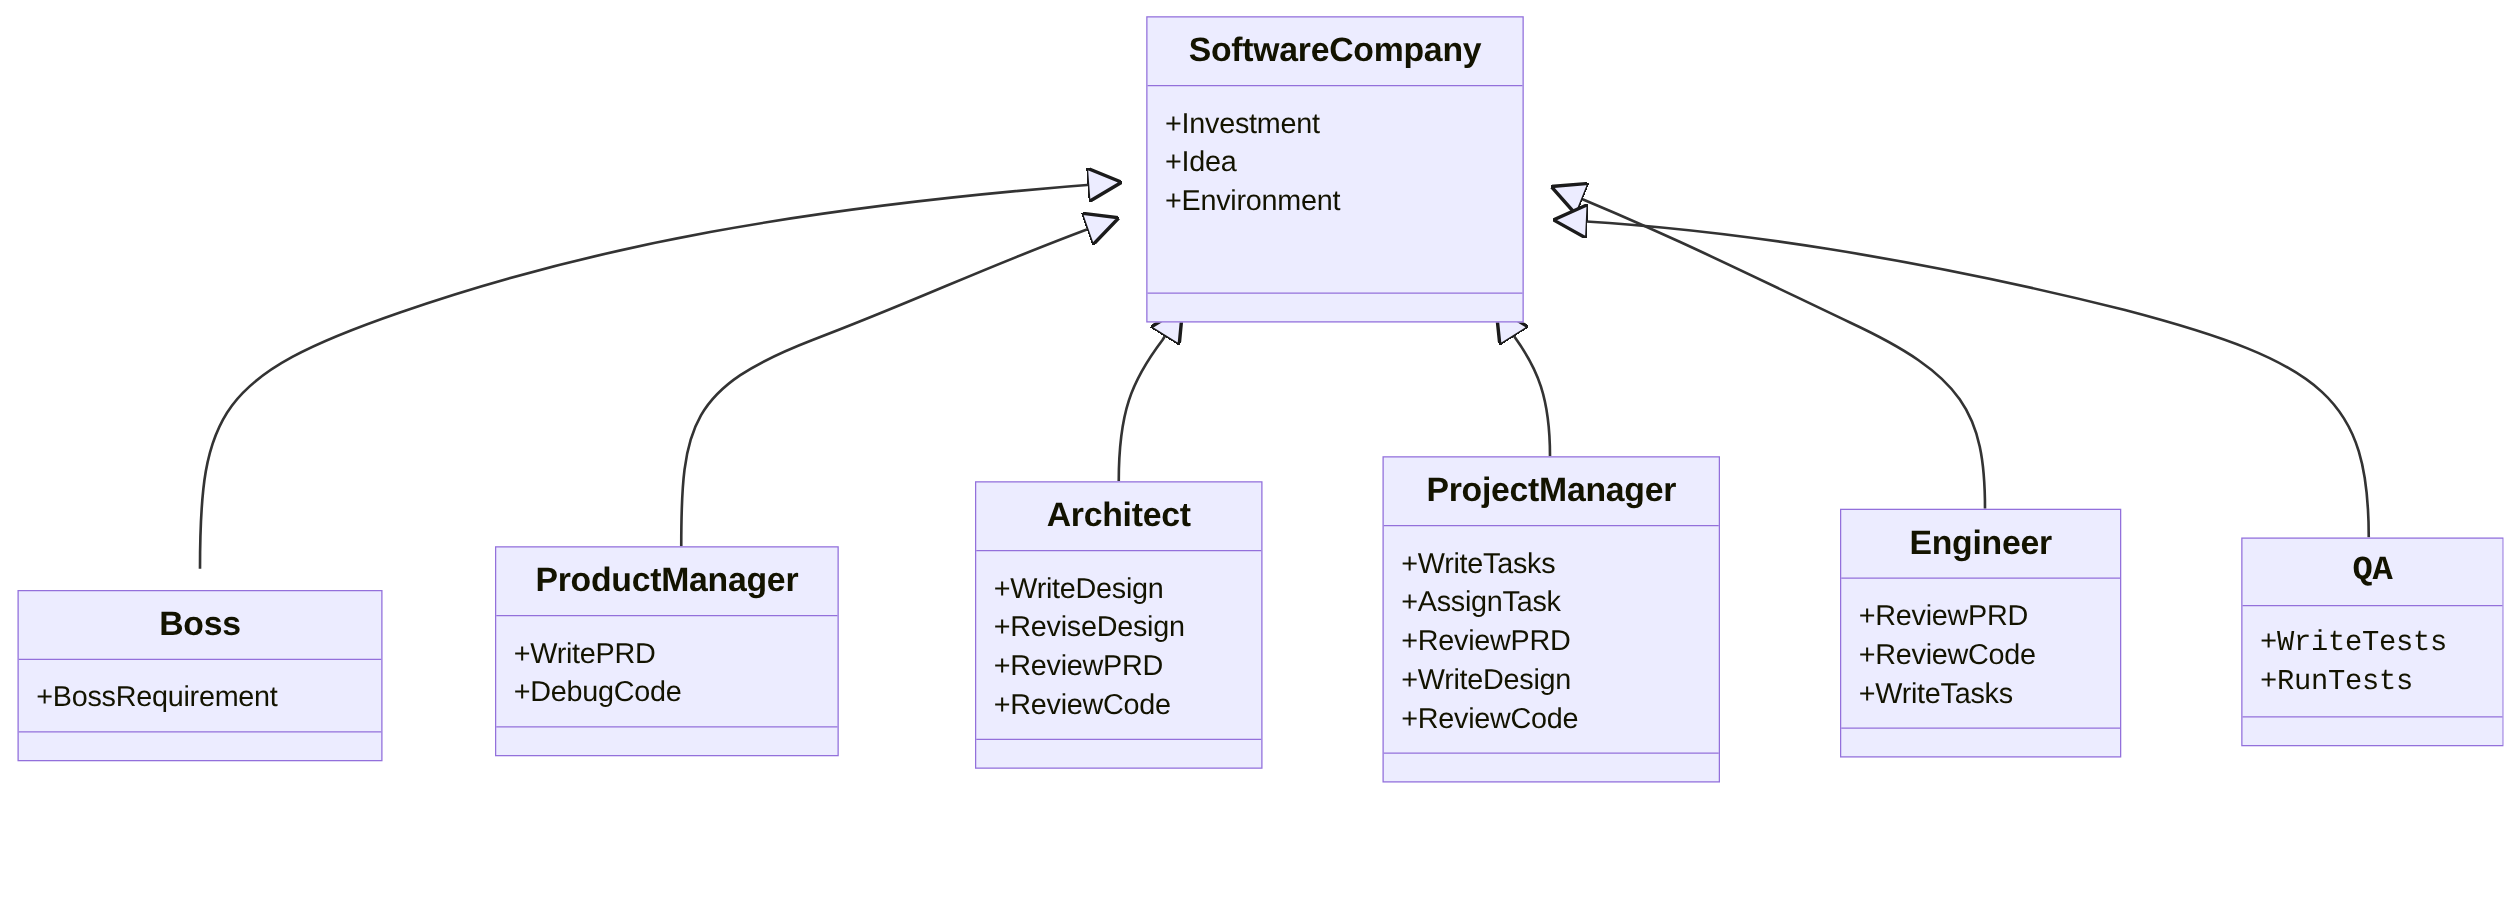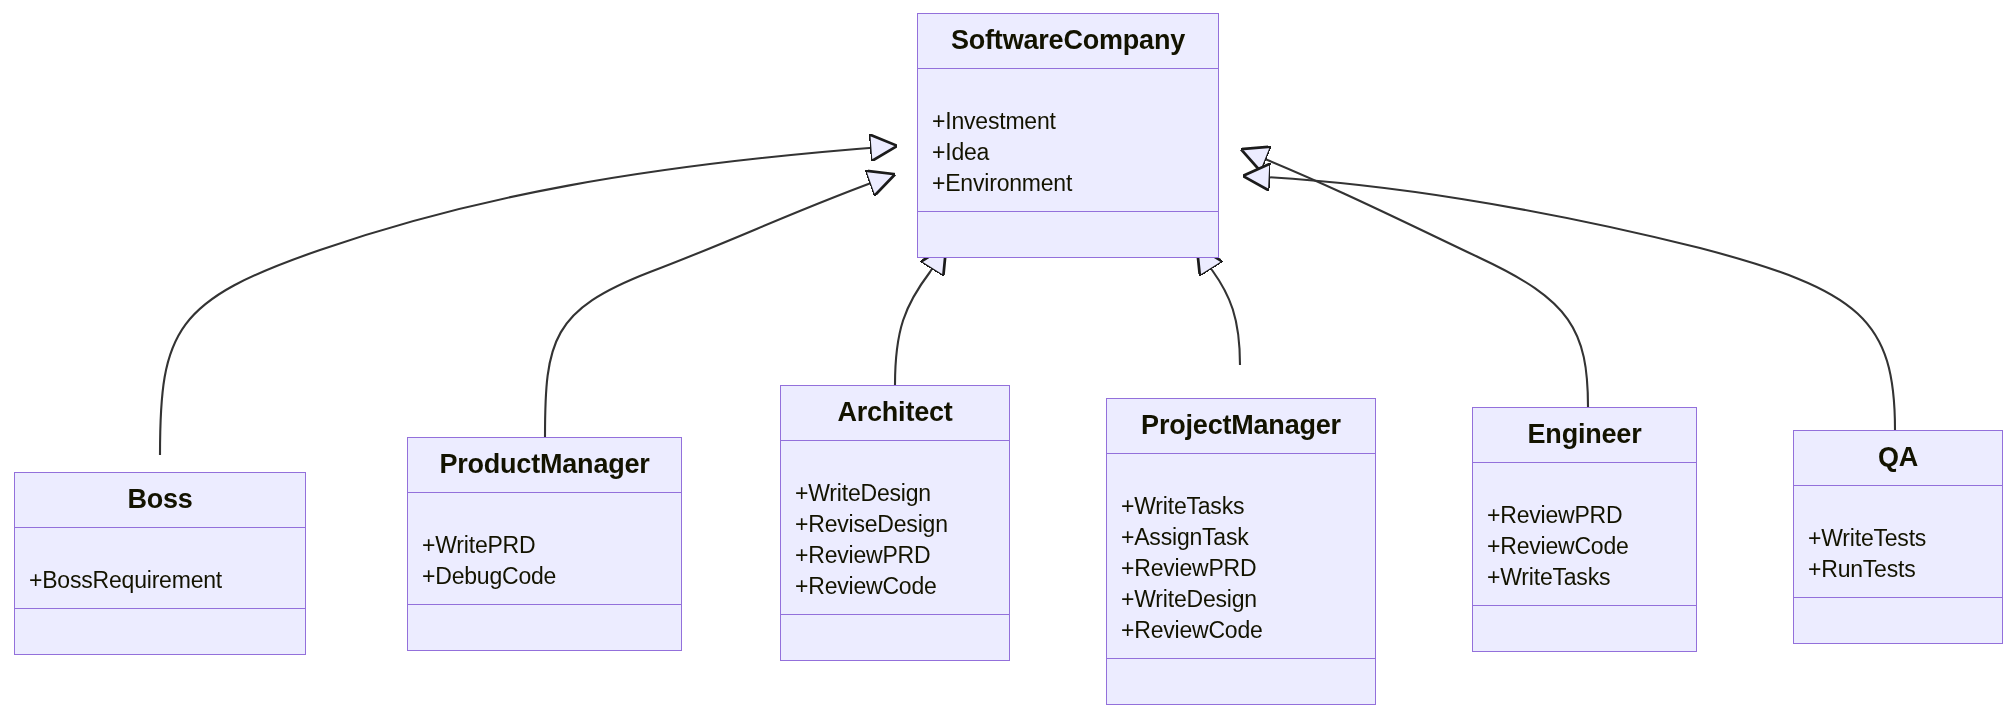--- a/index.html
+++ b/index.html
@@ -27,21 +27,20 @@
     pointer-events: none;
   }
   .uml-class {
     position: absolute;
     box-sizing: border-box;
     background: #ECECFF;
     border: 1.6px solid #9370DB;
     display: flex;
     flex-direction: column;
     z-index: 5;
-    gap: 23px;
   }
   .class-title {
     font-weight: bold;
     font-size: 27px;
     color: #131300;
     text-align: center;
     padding: 11px 14px 12px 14px;
     border-bottom: 1.6px solid #9370DB;
     white-space: nowrap;
     letter-spacing: -0.2px;
@@ -101,41 +100,41 @@
   </div>
 
   <div class="uml-class" style="left:14px; top:472px; width:292px;">
     <div class="class-title">Boss</div>
     <div class="class-members">
       <div class="member-row">+BossRequirement</div>
     </div>
     <div class="class-methods empty"></div>
   </div>
 
-  <div class="uml-class" style="left:407px; top:437px; width:275px;">
+  <div class="uml-class" style="left:396px; top:437px; width:275px;">
     <div class="class-title">ProductManager</div>
     <div class="class-members">
       <div class="member-row">+WritePRD</div>
       <div class="member-row">+DebugCode</div>
     </div>
     <div class="class-methods empty"></div>
   </div>
 
   <div class="uml-class" style="left:780px; top:385px; width:230px;">
     <div class="class-title">Architect</div>
     <div class="class-members">
       <div class="member-row">+WriteDesign</div>
       <div class="member-row">+ReviseDesign</div>
       <div class="member-row">+ReviewPRD</div>
       <div class="member-row">+ReviewCode</div>
     </div>
     <div class="class-methods empty"></div>
   </div>
 
-  <div class="uml-class" style="left:1106px; top:365px; width:270px;margin-top:33px;">
+  <div class="uml-class" style="left:1106px; top:365px; width:270px;">
     <div class="class-title">ProjectManager</div>
     <div class="class-members">
       <div class="member-row">+WriteTasks</div>
       <div class="member-row">+AssignTask</div>
       <div class="member-row">+ReviewPRD</div>
       <div class="member-row">+WriteDesign</div>
       <div class="member-row">+ReviewCode</div>
     </div>
     <div class="class-methods empty"></div>
   </div>
@@ -143,21 +142,21 @@
   <div class="uml-class" style="left:1472px; top:407px; width:225px;">
     <div class="class-title">Engineer</div>
     <div class="class-members">
       <div class="member-row">+ReviewPRD</div>
       <div class="member-row">+ReviewCode</div>
       <div class="member-row">+WriteTasks</div>
     </div>
     <div class="class-methods empty"></div>
   </div>
 
-  <div class="uml-class" style="left:1793px; top:430px; width:210px;">
+  <div class="uml-class" style="left:1793px; top:430px; width:210px;font-family:Liberation Mono, monospace;">
     <div class="class-title">QA</div>
     <div class="class-members">
       <div class="member-row">+WriteTests</div>
       <div class="member-row">+RunTests</div>
     </div>
     <div class="class-methods empty"></div>
   </div>
 
 </div>
 

